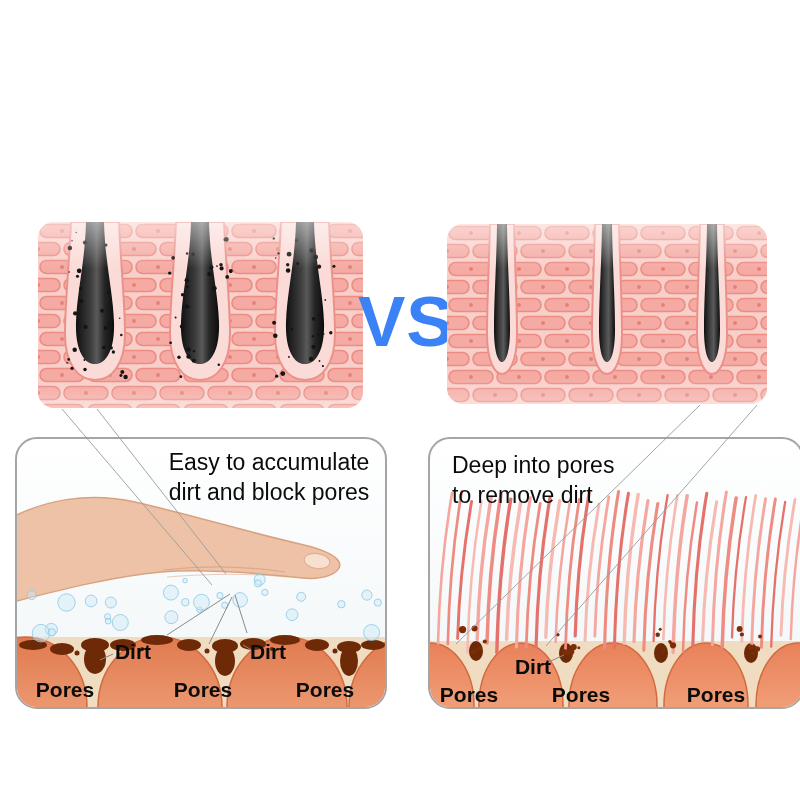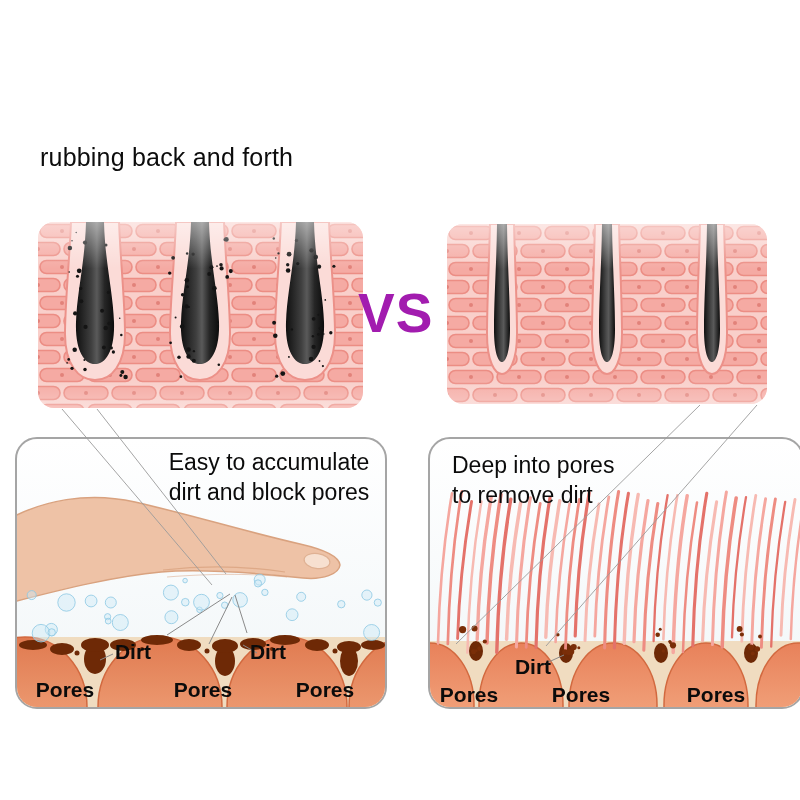--- a/index.html
+++ b/index.html
@@ -6,36 +6,35 @@
   html,body{width:800px;height:800px;background:#ffffff;overflow:hidden;
     font-family:"Liberation Sans",sans-serif;position:relative}
   .abs{position:absolute}
   .heading{font-size:25px;line-height:33px;color:#0c0c0c;letter-spacing:.2px}
   #left-heading{left:40px;top:141px}
   #right-heading{left:455px;top:141px}
   .skin{overflow:hidden;border-radius:16px}
   #left-skin{left:38px;top:222px;width:325px;height:186px}
   #right-skin{left:447px;top:224px;width:320px;height:180px}
   #vs{left:358px;top:281px;width:92px;
-      font-size:55px;font-weight:bold;color:#a21caf;letter-spacing:1px}
+      font-size:71px;font-weight:bold;color:#3b82f6;letter-spacing:1px}
   .card{border:2px solid #a5a5a5;border-radius:22px;overflow:hidden;
         background:linear-gradient(#ffffff,#f1f6f8)}
   #left-card{left:15px;top:437px;width:372px;height:272px}
   #right-card{left:428px;top:437px;width:376px;height:272px}
   #connector-overlay{left:0;top:0;width:800px;height:800px;pointer-events:none;z-index:30}
   svg{display:block}
   svg text{font-family:"Liberation Sans",sans-serif;fill:#0b0b0b}
   text.caption{font-size:23px}
   text.lbl{font-size:21px;font-weight:bold}
 </style>
 </head>
 <body>
 
 <div class="abs heading" id="left-heading">
-  <div>rubbing back and forth</div>
 </div>
 <div class="abs heading" id="right-heading">
 </div>
 
 <div class="abs skin" id="left-skin">
   <svg viewBox="0 0 325 186" width="325" height="186">
     <defs>
       <pattern id="bricksL" width="48" height="36" patternUnits="userSpaceOnUse">
         <rect width="48" height="36" fill="#f9cfca"></rect>
         <g stroke="#ec8d84" stroke-width="1.6" fill="#f5aaa3">

